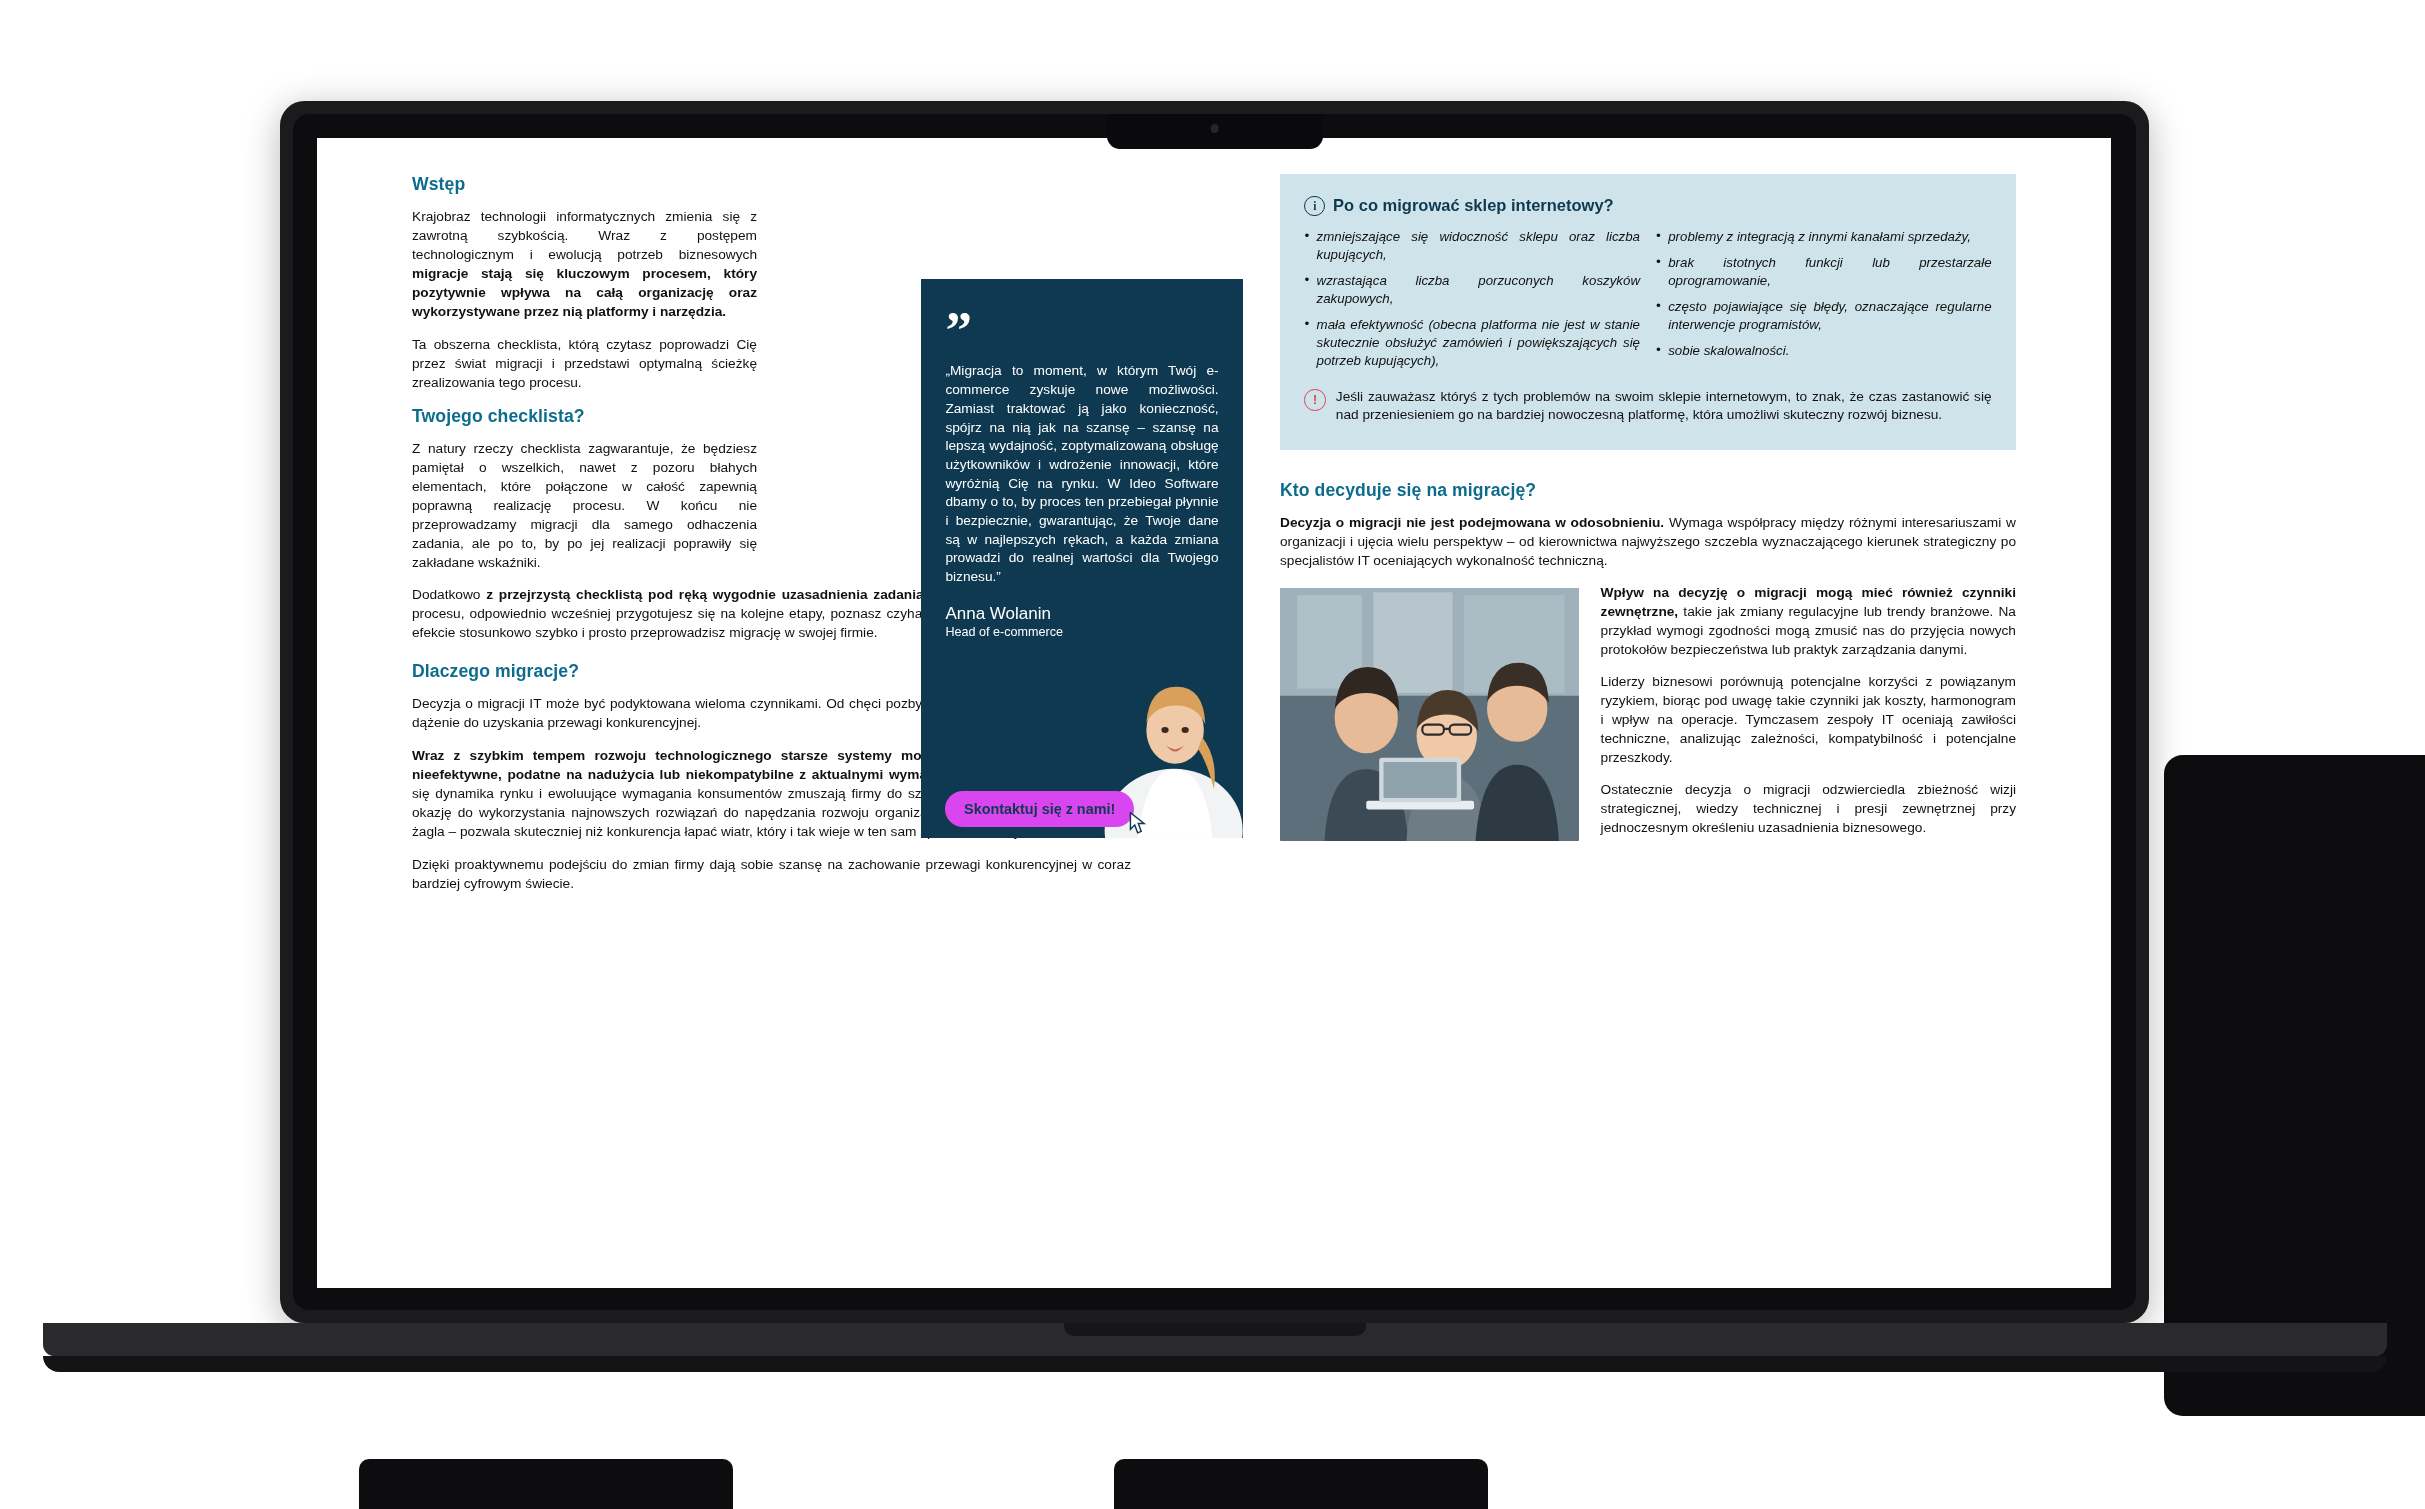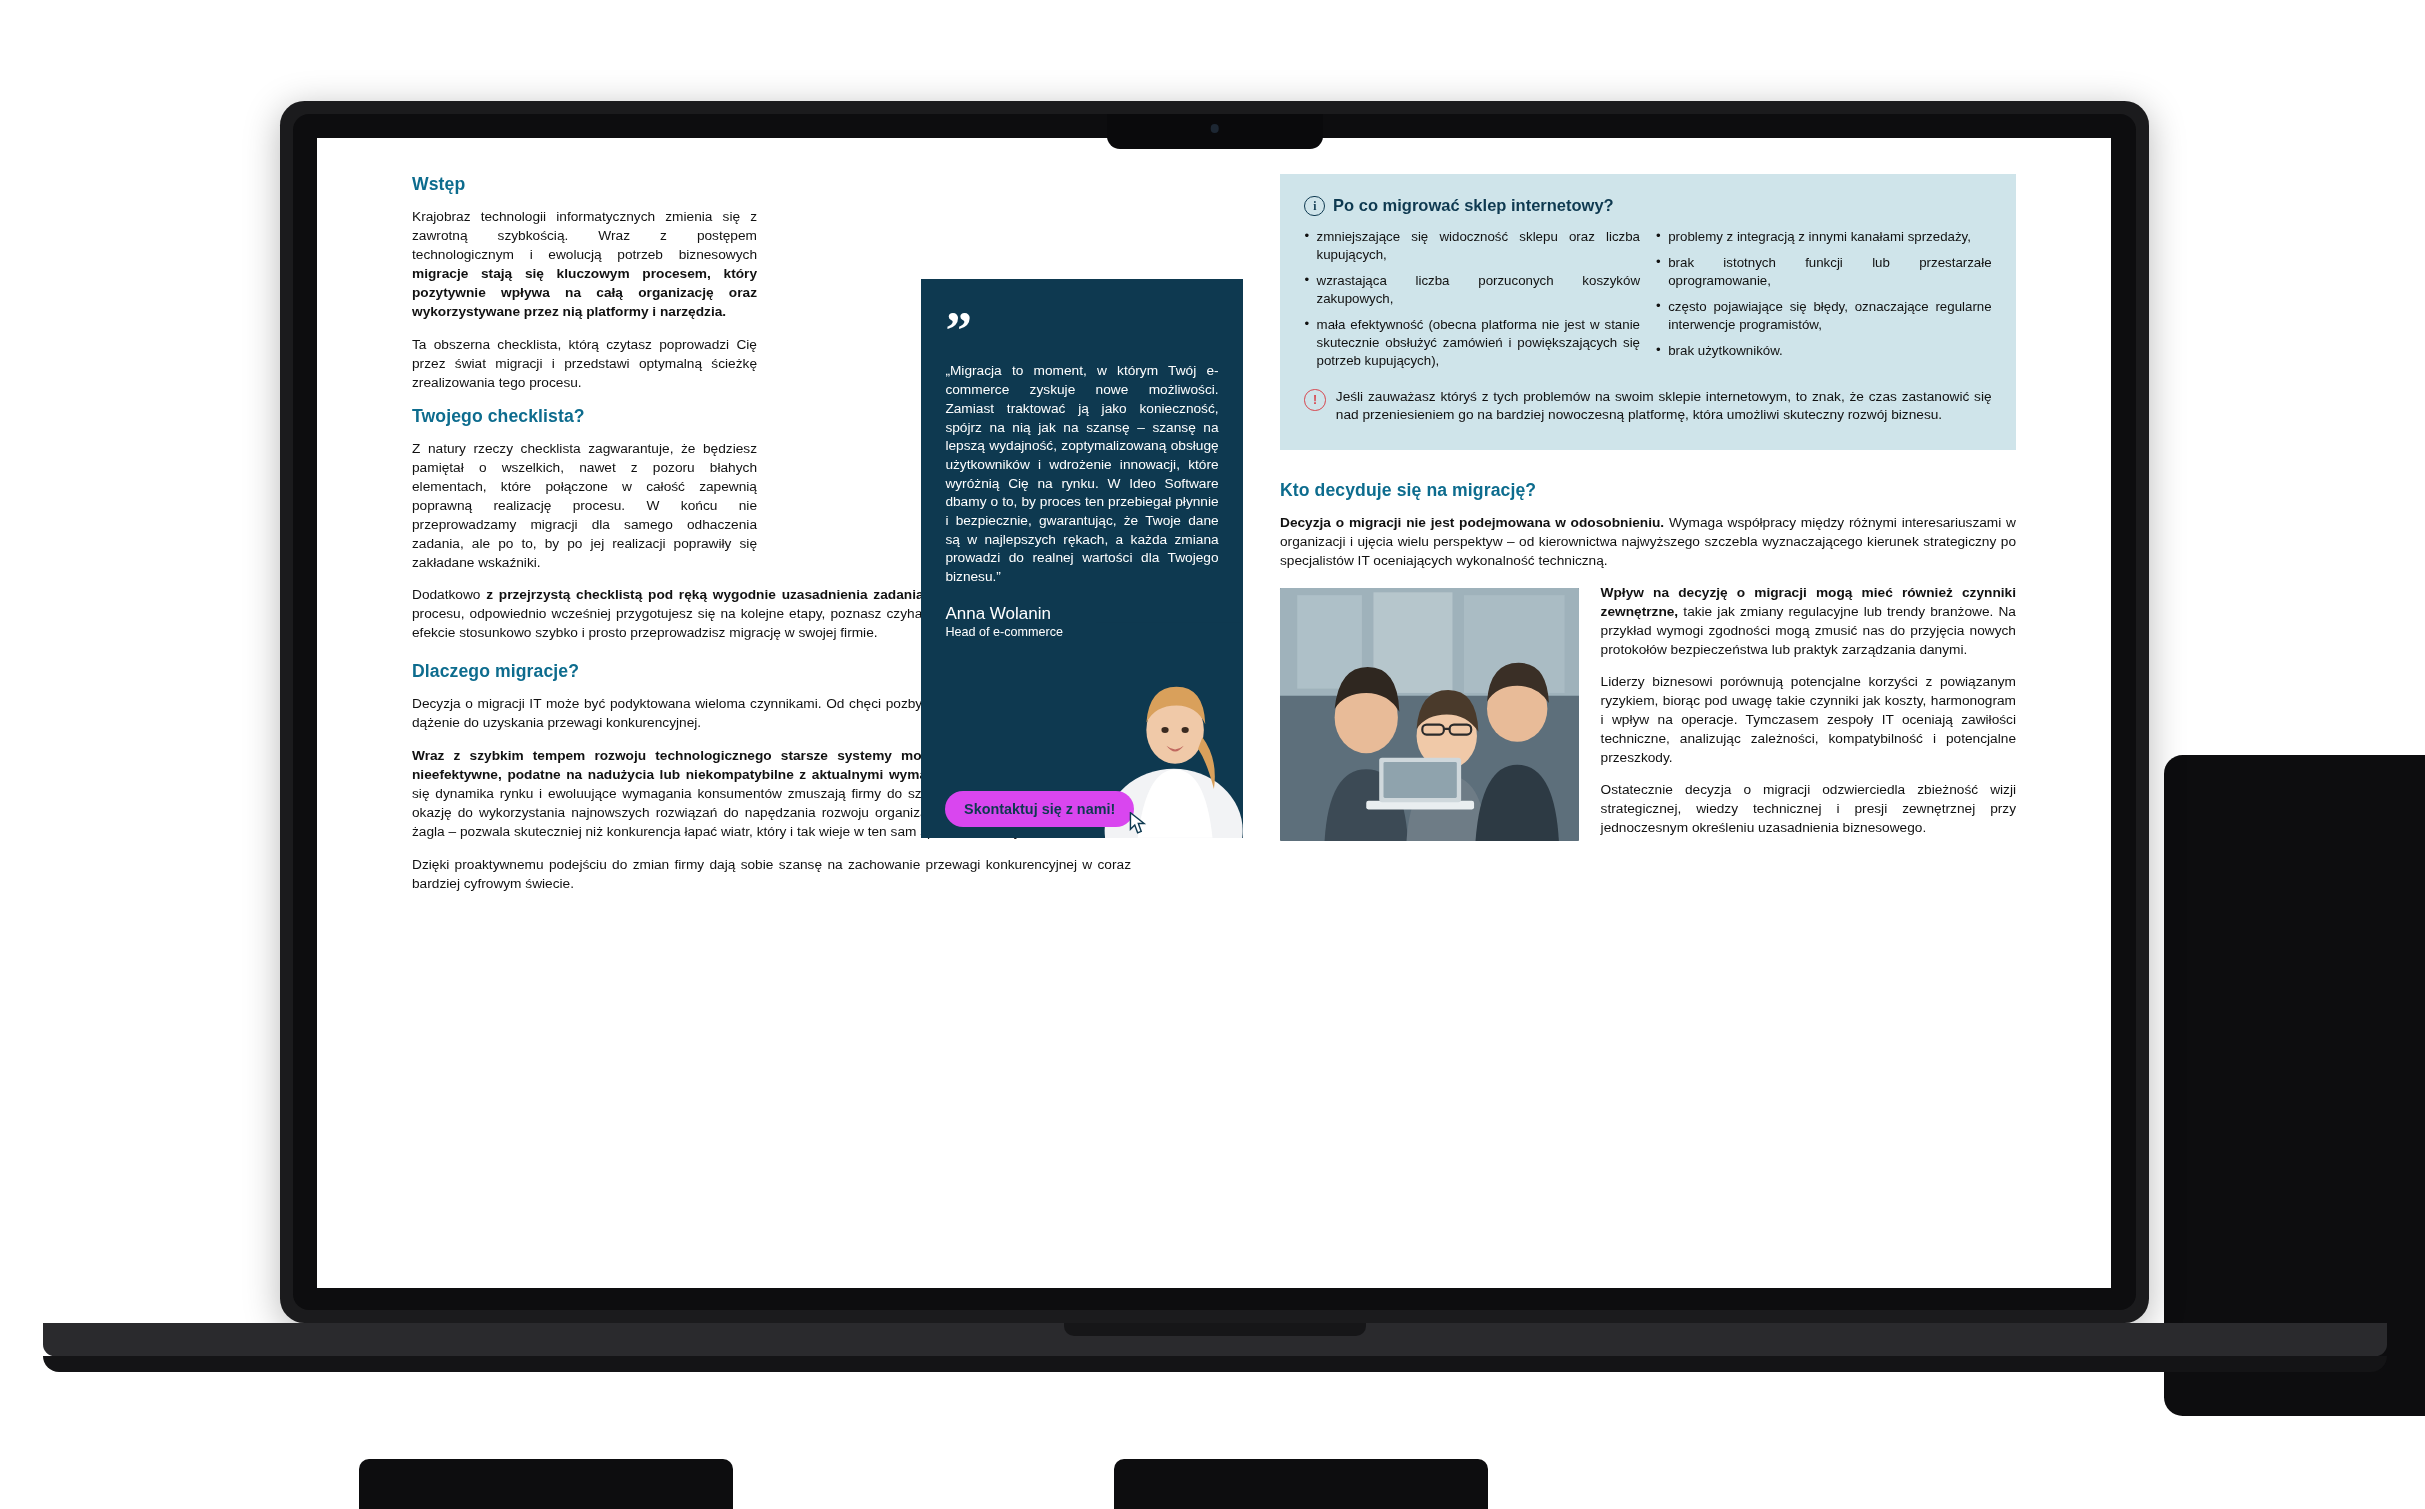--- a/index.html
+++ b/index.html
@@ -43,21 +43,21 @@
   .li-badge{position:absolute;left:197px;top:431px;width:33px;height:33px;background:#ffffff;border-radius:4.3px;display:flex;align-items:center;justify-content:center;color:#0e3950;font-weight:bold;font-size:18.7px;font-family:"Liberation Sans",sans-serif;}
   .cta{position:absolute;left:24.4px;top:512px;background:#d946ef;color:#0e3950;font-weight:bold;font-size:14.4px;padding:10px 18.7px;border-radius:18.7px;border:none;cursor:pointer;}
   .cursor{position:absolute;left:208px;top:533px;width:18.7px;height:23px;}
   .person{position:absolute;right:-4.3px;bottom:0;width:151px;height:216px;}
 
   
   .infobox{background:#cfe4ea;padding:21.6px 24.4px 24.4px 24.4px;}
   .infobox h3{margin:0 0 11.5px 0;color:#0e3950;font-size:16.5px;font-weight:bold;display:flex;align-items:center;gap:8px;}
   .iicon{width:18.7px;height:18.7px;border-radius:50%;border:1.4px solid #0e3950;display:inline-flex;align-items:center;justify-content:center;font-size:11.5px;font-weight:bold;font-family:"Liberation Serif",serif;}
   .infobox p.intro{font-size:13.7px;line-height:18.7px;color:#111;margin:0 0 11.5px 0;text-align:justify;}
-  .bul{display:flex;gap:16px;}
+  .bul{display:flex;gap:16px;font-style:italic;}
   .bul ul{margin:0;padding:0;list-style:none;width:50%;}
   .bul li{font-size:13.3px;line-height:18px;color:#111;margin:0 0 8px 0;padding-left:12.2px;position:relative;text-align:justify;}
   .bul li:before{content:"•";position:absolute;left:0;top:-0.7px;color:#111;}
   .warn{display:flex;gap:10px;margin-top:10px;}
   .wicon{flex:0 0 auto;width:19.4px;height:19.4px;border-radius:50%;border:1.4px solid #d8434b;color:#d8434b;display:flex;align-items:center;justify-content:center;font-size:12.2px;font-weight:bold;margin-top:1.4px;}
   .warn p{margin:0;font-size:13.7px;line-height:18.7px;color:#111;text-align:justify;}
 
   .photo{width:299px;height:253px;float:left;margin:4.3px 21.6px 7.2px 0;border-radius:1.4px;overflow:hidden;position:relative;background:#4a5a66;}
   .wrapflow{font-size:13.7px;line-height:19px;color:#111;text-align:justify;}
   .wrapflow p{margin:0 0 13px 0;}
@@ -147,21 +147,21 @@
               <div class="bul">
                 <ul>
                   <li>zmniejszające się widoczność sklepu oraz liczba kupujących,</li>
                   <li>wzrastająca liczba porzuconych koszyków zakupowych,</li>
                   <li>mała efektywność (obecna platforma nie jest w stanie skutecznie obsłużyć zamówień i powiększających się potrzeb kupujących),</li>
                 </ul>
                 <ul>
                   <li>problemy z integracją z innymi kanałami sprzedaży,</li>
                   <li>brak istotnych funkcji lub przestarzałe oprogramowanie,</li>
                   <li>często pojawiające się błędy, oznaczające regularne interwencje programistów,</li>
-                  <li>brak użytkowników.</li>
+                  <li>sobie skalowalności.</li>
                 </ul>
               </div>
               <div class="warn">
                 <div class="wicon">!</div>
                 <p>Jeśli zauważasz któryś z tych problemów na swoim sklepie internetowym, to znak, że czas zastanowić się nad przeniesieniem go na bardziej nowoczesną platformę, która umożliwi skuteczny rozwój biznesu.</p>
               </div>
             </div>
 
             <h2 class="sec" style="margin-top:30px;">Kto decyduje się na migrację?</h2>
             <p class="body"><b>Decyzja o migracji nie jest podejmowana w odosobnieniu.</b> Wymaga współpracy między różnymi interesariuszami w organizacji i ujęcia wielu perspektyw – od kierownictwa najwyższego szczebla wyznaczającego kierunek strategiczny po specjalistów IT oceniających wykonalność techniczną.</p>

